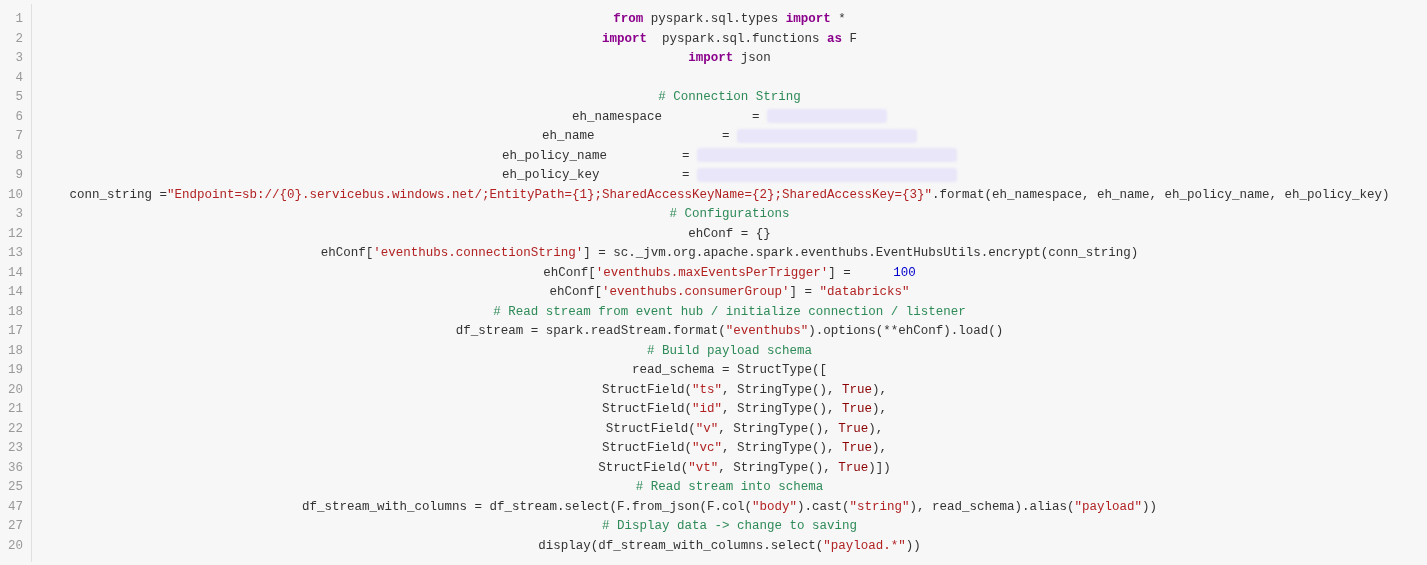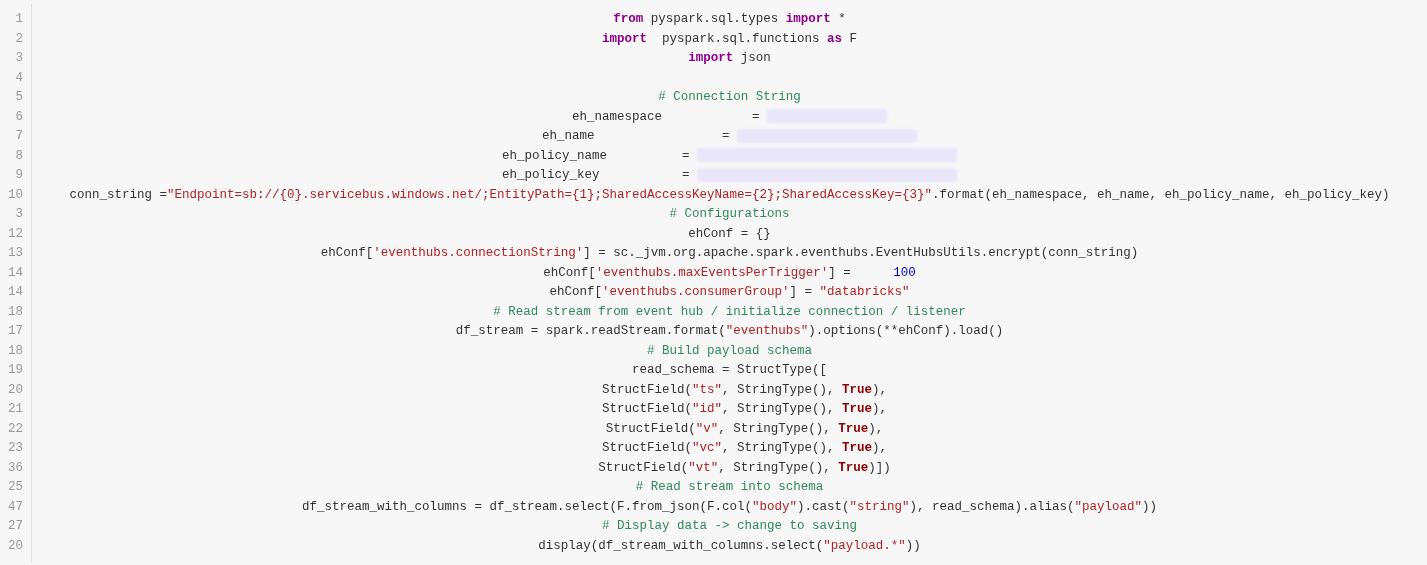--- a/index.html
+++ b/index.html
@@ -30,21 +30,21 @@
     flex: 1 1 auto;
     padding: 6px 10px;
     overflow-x: auto;
     white-space: pre;
     text-align: center;
   }
   .code .line { height: 19.5px; }
   .kw { color: #8b008b; font-weight: bold; }
   .str { color: #b22222; } 
   .num { color: #0000cd; margin-left: 35px; }
-  .bool { color: #8b0000; font-weight: bold; }
+  .bool { color: #8b0000; font-weight: normal; }
   .cmt { color: #2e8b57; margin-top: 12px; }
   .blur {
     display: inline-block;
     background: #e8e6f8;
     color: transparent;
     border-radius: 3px;
     filter: blur(1px);
     height: 14px;
     vertical-align: middle;
   }

